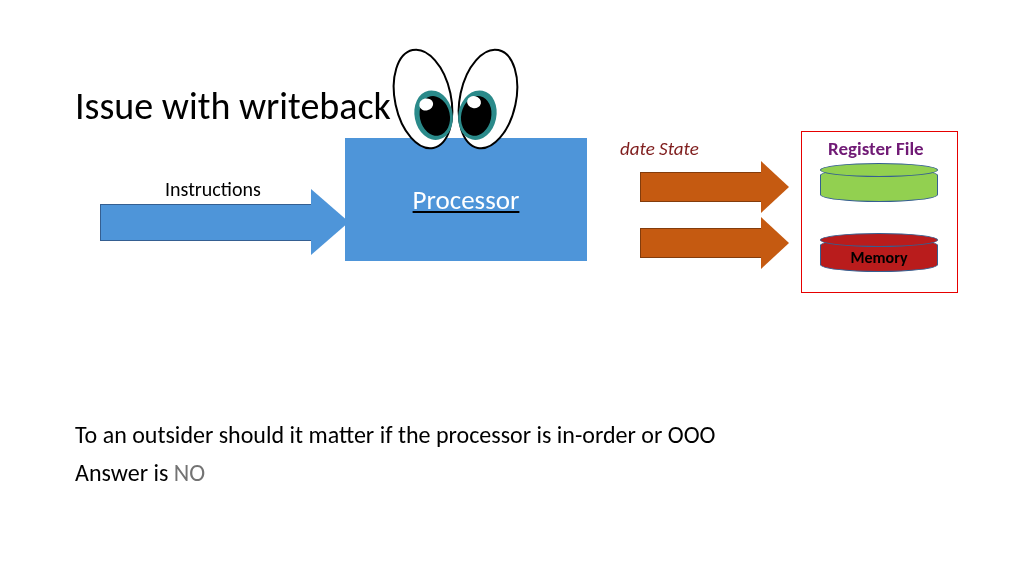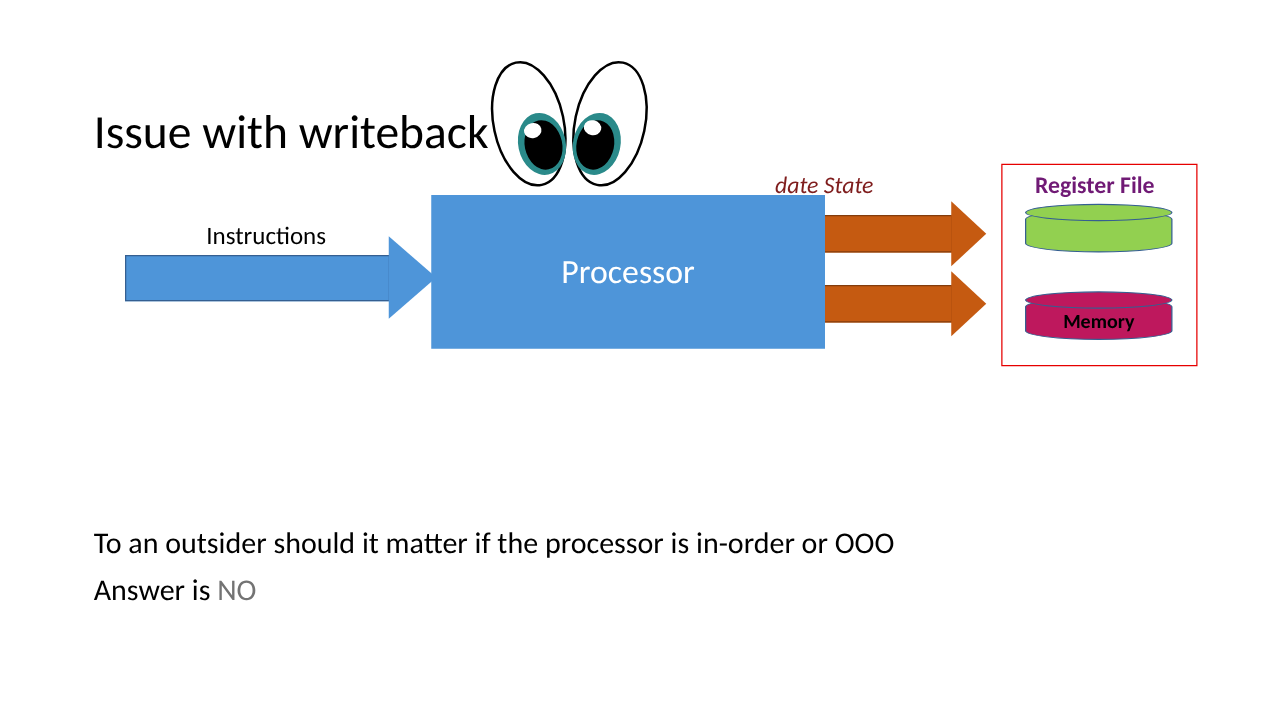--- a/index.html
+++ b/index.html
@@ -49,27 +49,28 @@
     top: -15px;
     width: 0;
     height: 0;
     border-left: 38px solid #4e95d9;
     border-top: 33px solid transparent;
     border-bottom: 33px solid transparent;
   }
   .processor-box {
     position: absolute;
     left: 345px;
-    top: 156px;
-    width: 315px;
+    top: 138px;
+    width: 242px;
     height: 123px;
     background: #4e95d9;
     display: flex;
     align-items: center;
     justify-content: center;
+    text-decoration: underline;
   }
   .processor-box span {
     color: #fff;
     font-size: 27px;
     font-weight: 400;
   }
   .update-state {
     position: absolute;
     left: 620px;
     top: 137px;
@@ -132,21 +133,21 @@
     background: inherit;
   }
   .cyl-reg {
     left: 820px;
     top: 168px;
     background: #92d050;
   }
   .cyl-mem {
     left: 820px;
     top: 238px;
-    background: #be185d;
+    background: #b91c1c;
     display: flex;
     align-items: center;
     justify-content: center;
   }
   .cyl-mem span {
     font-size: 16px;
     font-weight: 700;
     color: #000;
     position: relative;
     top: 2px;

